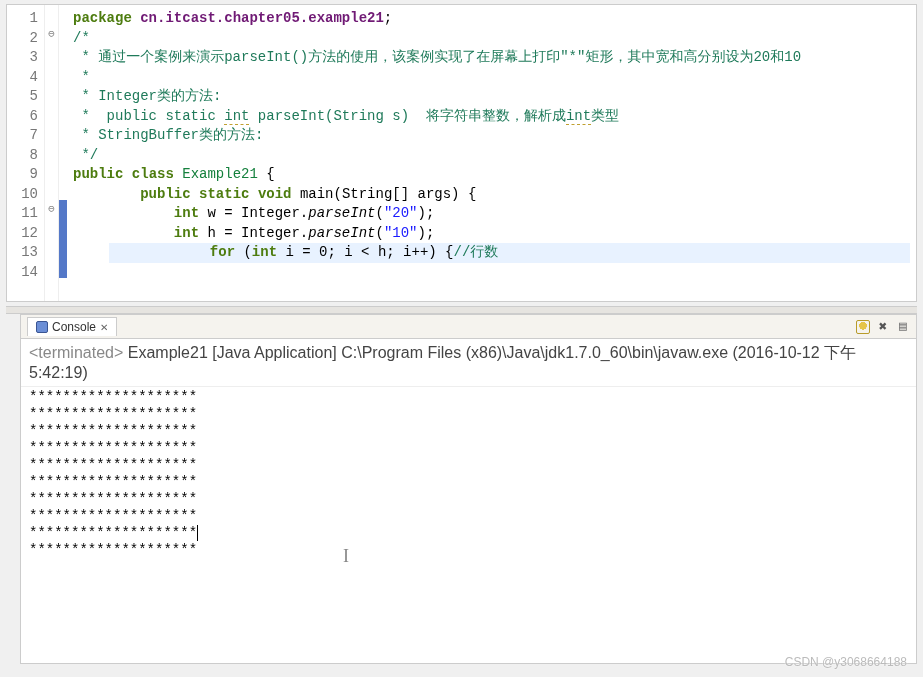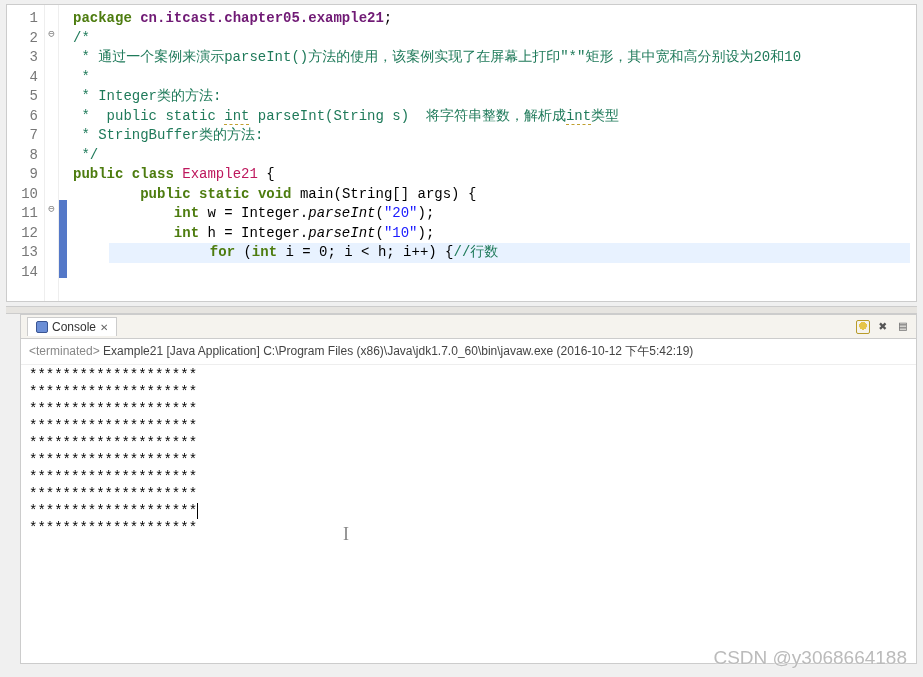--- a/index.html
+++ b/index.html
@@ -13,41 +13,41 @@
   .markcol { width: 8px; background:#fff; }
   .markcol .mk { height:19.5px; }
   .markcol .mk.blue { background:#5478c8; }
   .code { flex:1; padding: 4px 6px; background:#fff; position:relative; }
   .code .cl { height:19.5px; line-height:19.5px; white-space: pre; }
   .code .cl.hl { background:#e8f2ff;margin-left:36px; }
   .kw { color:#4d7c0f; font-weight:bold; }
   .cm { color:#1f7a5a; }
   .st { color:#1a1aff; }
   .it { font-style: italic; }
-  .ty { color:#be185d;text-align:right; }
+  .ty { color:#15803d;text-align:right; }
   .pk { color:#701a75;font-weight:bold; }
   .uw { border-bottom: 1px dashed #c0a030; }
   .divider { height: 8px; background: #e6e4e0; border-top:1px solid #ccc; border-bottom:1px solid #ccc; margin:4px 6px 0 6px; }
   .console-pane { margin: 0 6px 6px 20px; background:#fff; border:1px solid #ccc; height: 350px; display:flex; flex-direction:column; }
   .console-tabs { display:flex; align-items:center; background:#f5f3ee; height:24px; border-bottom:1px solid #ccc; padding:0 6px; justify-content:space-between; }
   .tab { display:inline-flex; align-items:center; gap:4px; background:#fff; border:1px solid #ccc; border-bottom:none; padding:2px 8px; font-family:Tahoma,Arial,sans-serif; font-size:12px; color:#333;}
   .tab .x-icon{ color:#666; font-size:10px; }
   .tab .con-icon{ display:inline-block; width:12px;height:12px; background:#6b8ed6; border:1px solid #3a5593; border-radius:2px; position:relative;}
   .console-tools { display:flex; gap:6px; align-items:center;}
   .tool-icon { width:14px; height:14px; display:inline-block; }
   .tool-icon.pin { background: radial-gradient(circle at 50% 40%, #e6c54a 40%, transparent 42%); border:1px solid #b89b2a; border-radius:2px;}
   .tool-icon.close { color:#555; font-weight:bold; text-align:center; line-height:14px; font-size:14px;}
   .tool-icon.clear { color:#777; font-size:13px; text-align:center; line-height:14px;}
-  .console-head { font-family: Tahoma,Arial,sans-serif; font-size:12px; color:#444; padding:4px 8px; border-bottom:1px solid #eee; }
+  .console-head { font-family: Tahoma,Arial,sans-serif; font-size:16px; color:#444; padding:4px 8px; border-bottom:1px solid #eee; }
   .console-head .term { color:#888; }
   .console-body { flex:1; padding:2px 8px 8px 8px; font-family:"Consolas","Courier New",monospace; font-size:14px; color:#000; overflow:hidden; position:relative;}
   .console-body .row{ height:17px; line-height:17px; white-space:pre; }
   .caret { display:inline-block; width:1px; height:16px; background:#000; vertical-align:text-bottom; }
   .ibeam { position:absolute; left:322px; top:159px; color:#888; font-size:18px; font-family:serif;}
-  .watermark { position:absolute; right:16px; bottom:8px; color:#bbb; font-family:Tahoma,Arial,sans-serif; font-size:19px; text-shadow:0 0 2px #fff;}
+  .watermark { position:absolute; right:16px; bottom:8px; color:#bbb; font-family:Tahoma,Arial,sans-serif; font-size:12px; text-shadow:0 0 2px #fff;}
 </style>
 </head>
 <body>
 
 <div class="editor-pane">
   <div class="code-area">
     <div class="gutter">
       <div class="ln">1</div>
       <div class="ln">2</div>
       <div class="ln">3</div>

